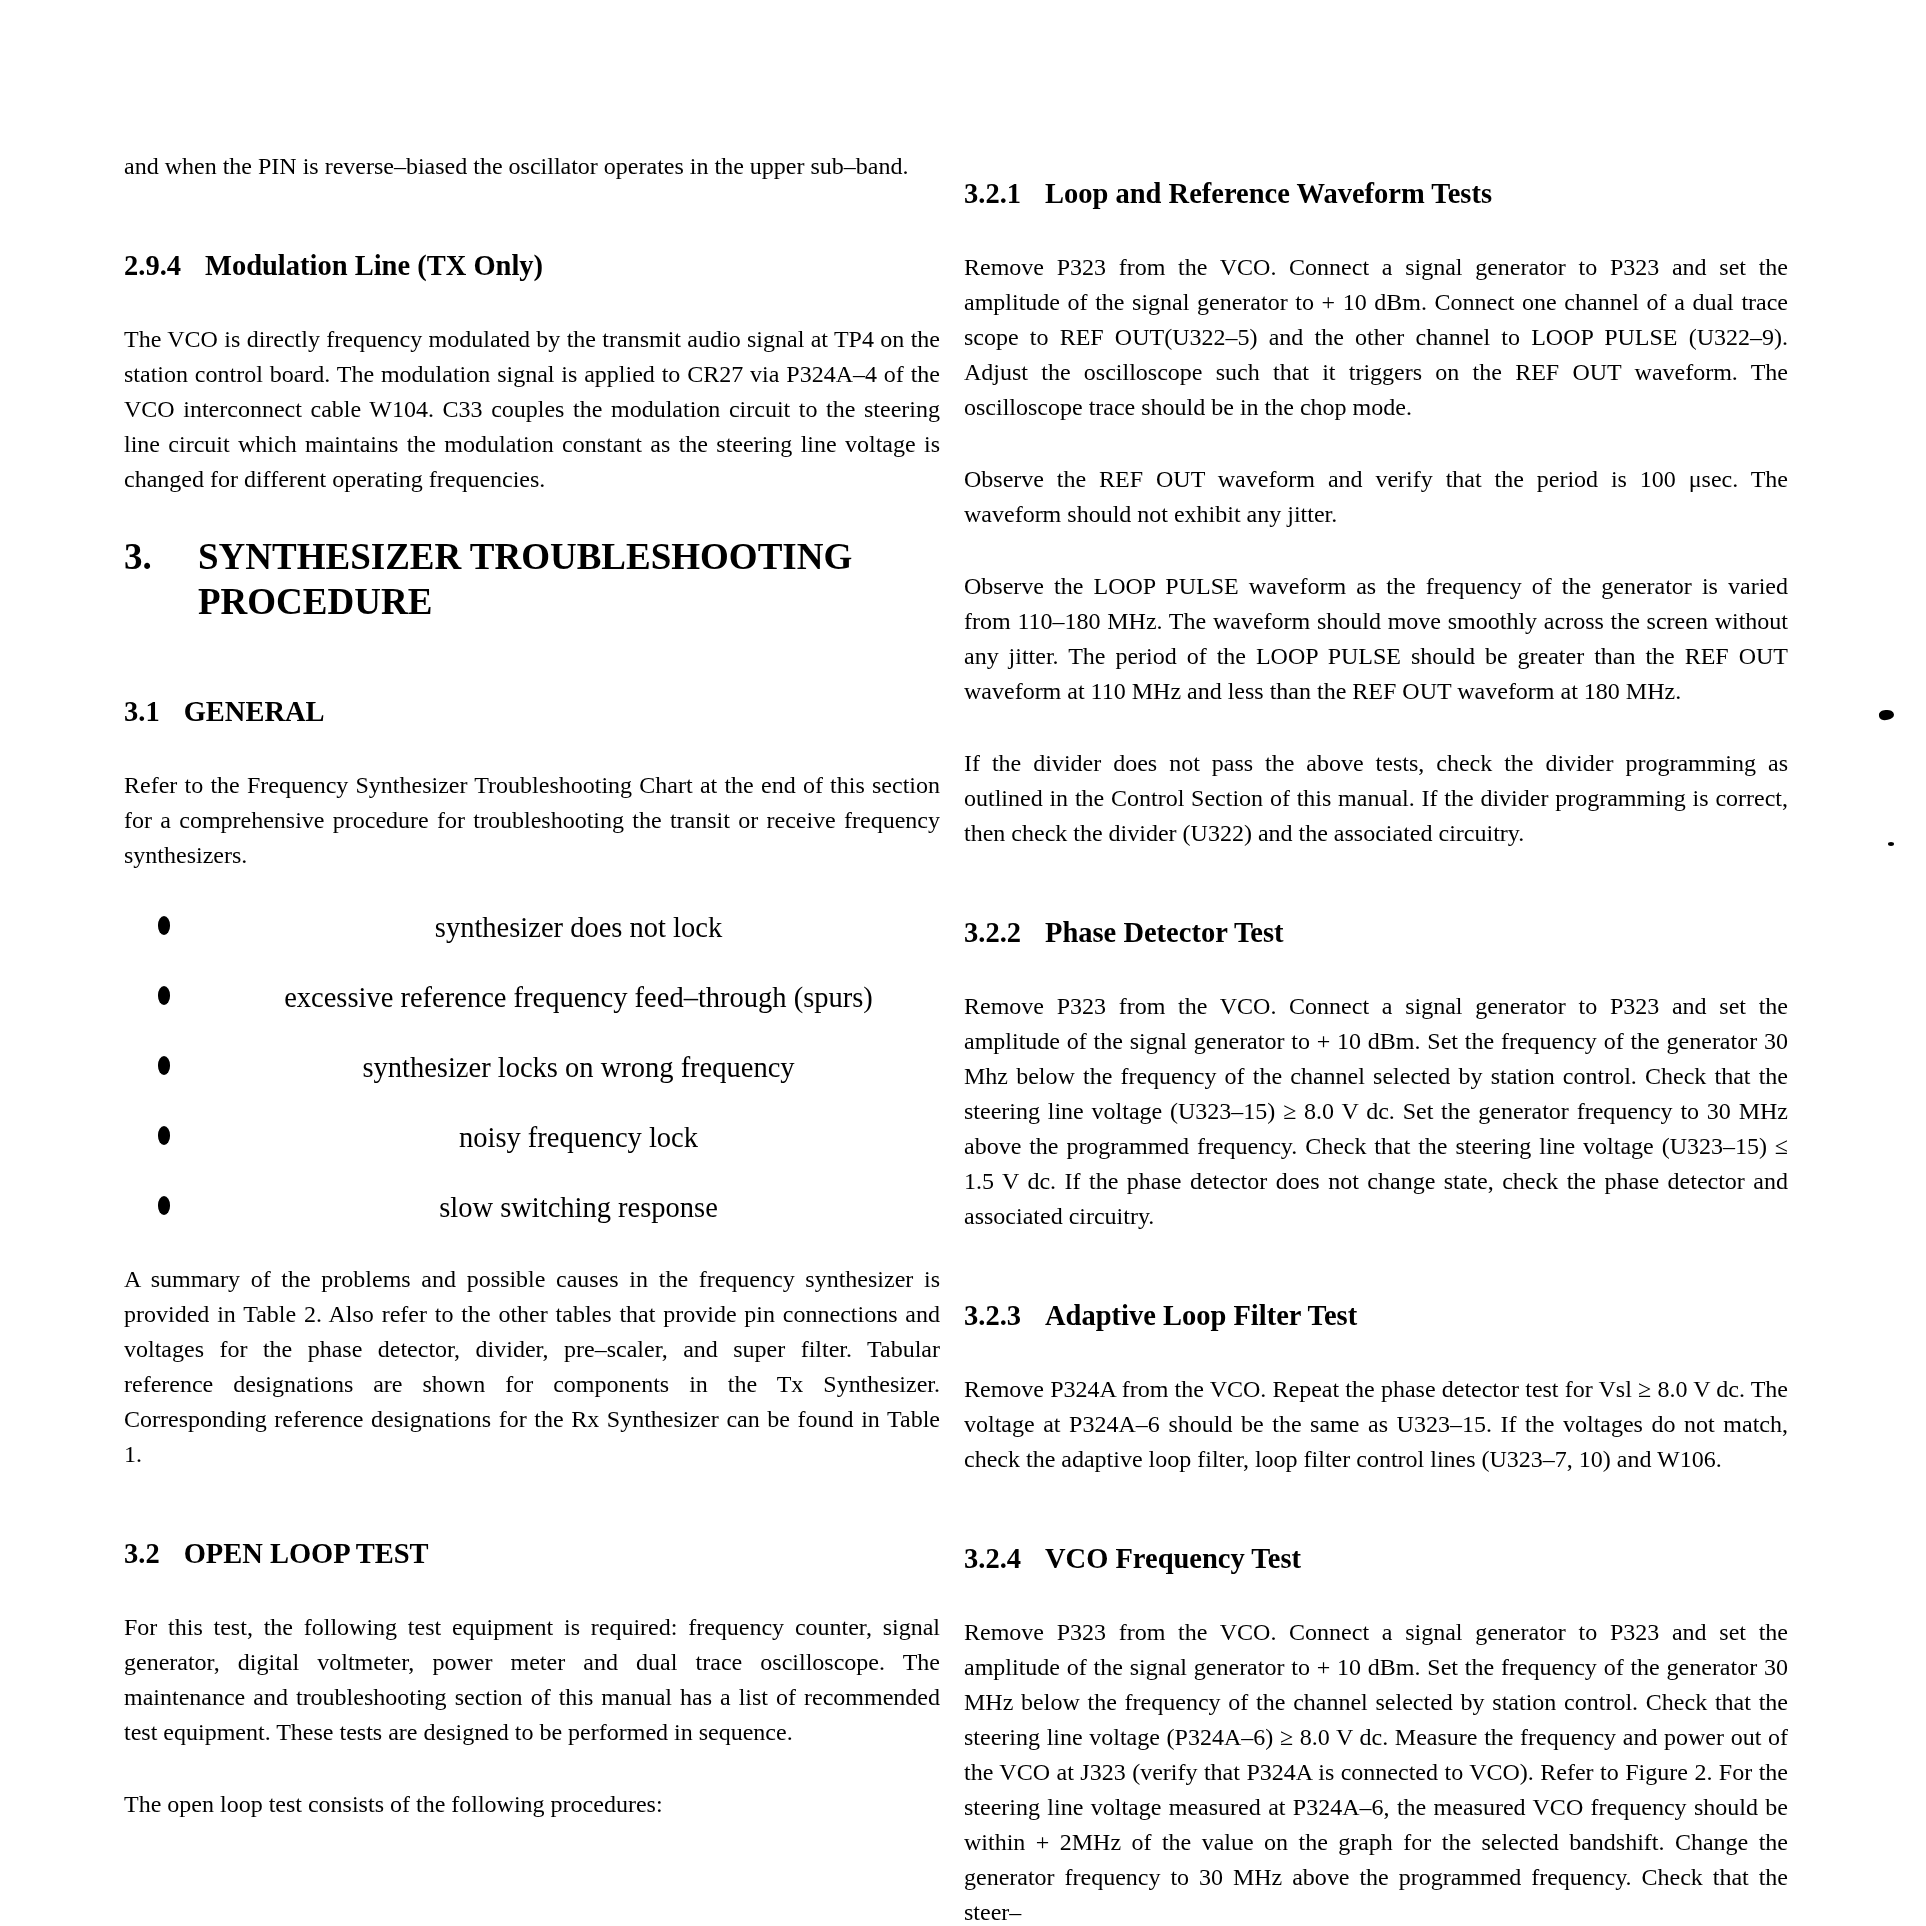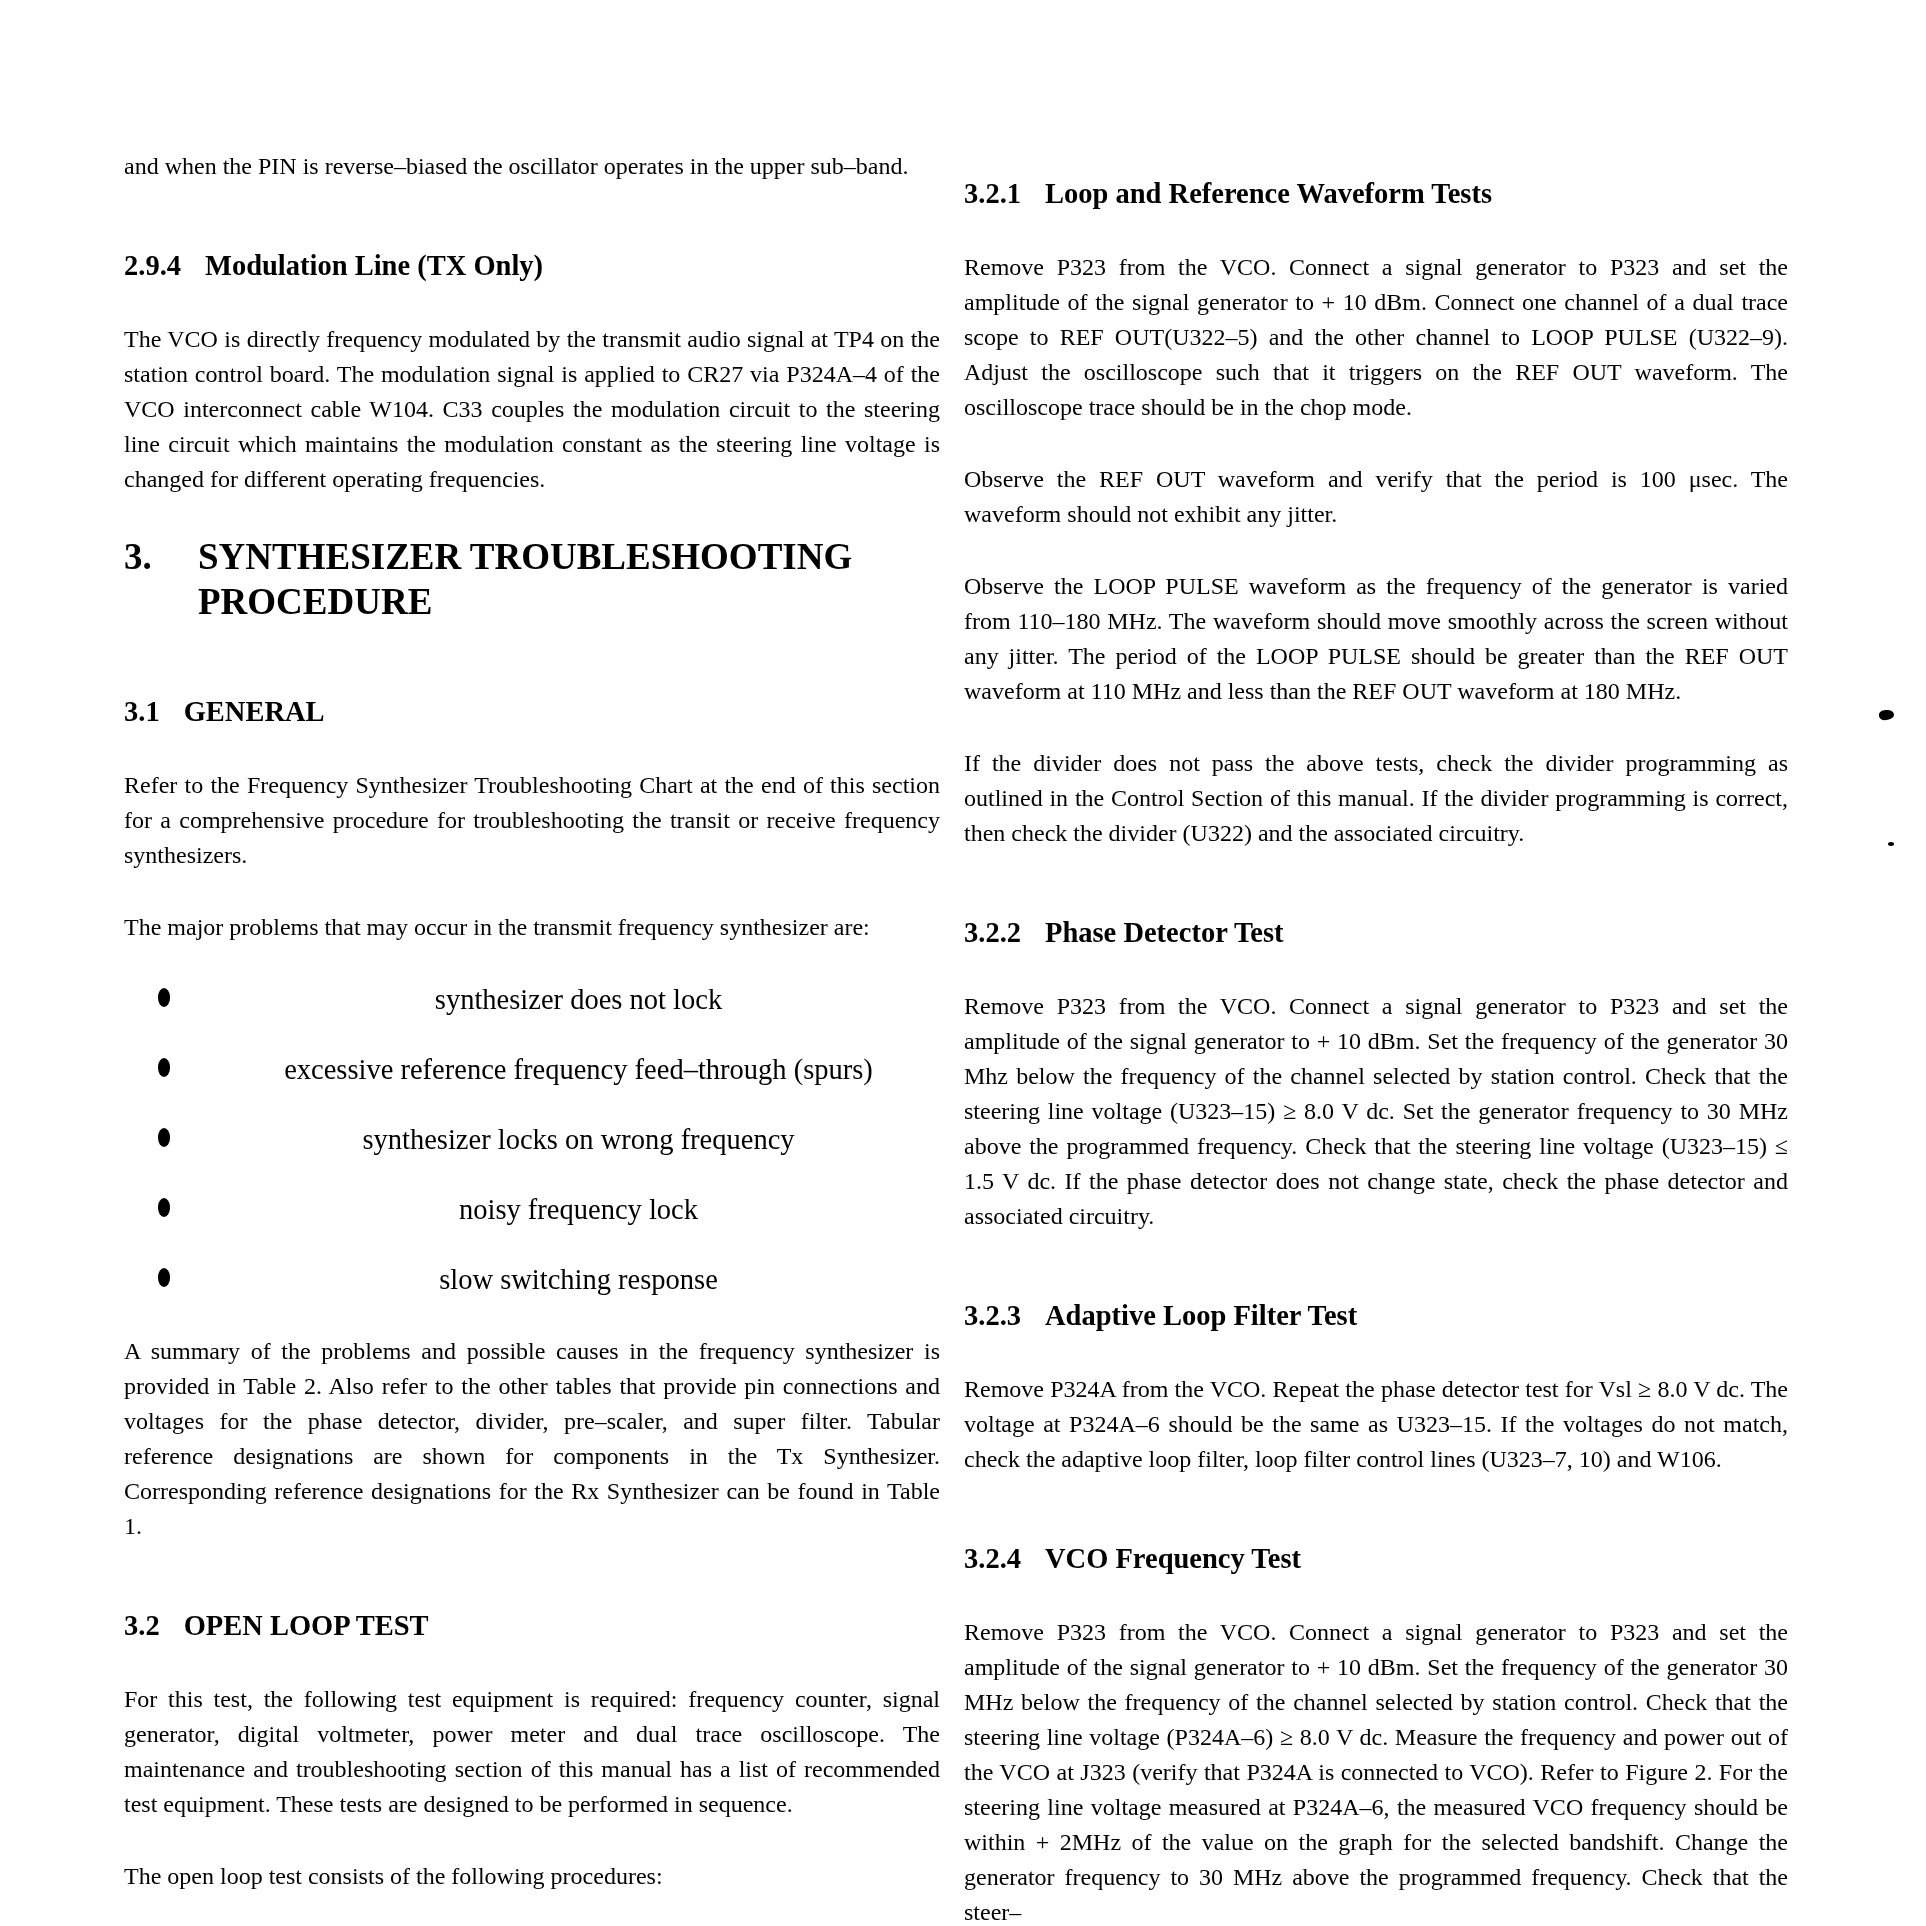--- a/index.html
+++ b/index.html
@@ -62,21 +62,20 @@
 
     <div class="h-major">
       <span class="num">3.</span><span>SYNTHESIZER TROUBLESHOOTING PROCEDURE</span>
     </div>
 
     <div class="h-minor">
       <span class="num">3.1</span><span>GENERAL</span>
     </div>
 
     <p class="para">Refer to the Frequency Synthesizer Troubleshooting Chart at the end of this section for a comprehensive procedure for troubleshooting the transit or receive frequency synthesizers.</p>
-    <p class="para">The major problems that may occur in the transmit frequency synthesizer are:</p>
 
     <ul class="bullets">
       <li><span class="bullet-dot"></span><span>synthesizer does not lock</span></li>
       <li><span class="bullet-dot"></span><span>excessive reference frequency feed–through (spurs)</span></li>
       <li><span class="bullet-dot"></span><span>synthesizer locks on wrong frequency</span></li>
       <li><span class="bullet-dot"></span><span>noisy frequency lock</span></li>
       <li><span class="bullet-dot"></span><span>slow switching response</span></li>
     </ul>
 
     <p class="para">A summary of the problems and possible causes in the frequency synthesizer is provided in Table 2. Also refer to the other tables that provide pin connections and voltages for the phase detector, divider, pre–scaler, and super filter. Tabular reference designations are shown for components in the Tx Synthesizer. Corresponding reference designations for the Rx Synthesizer can be found in Table 1.</p>

